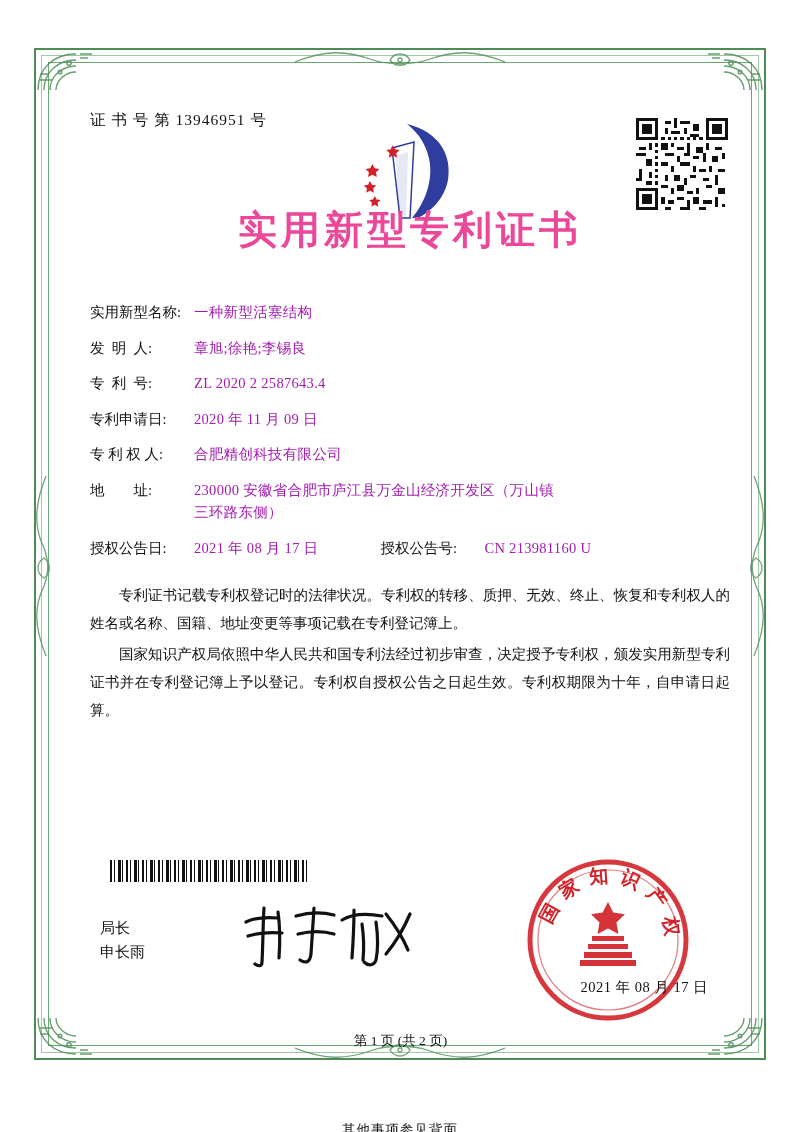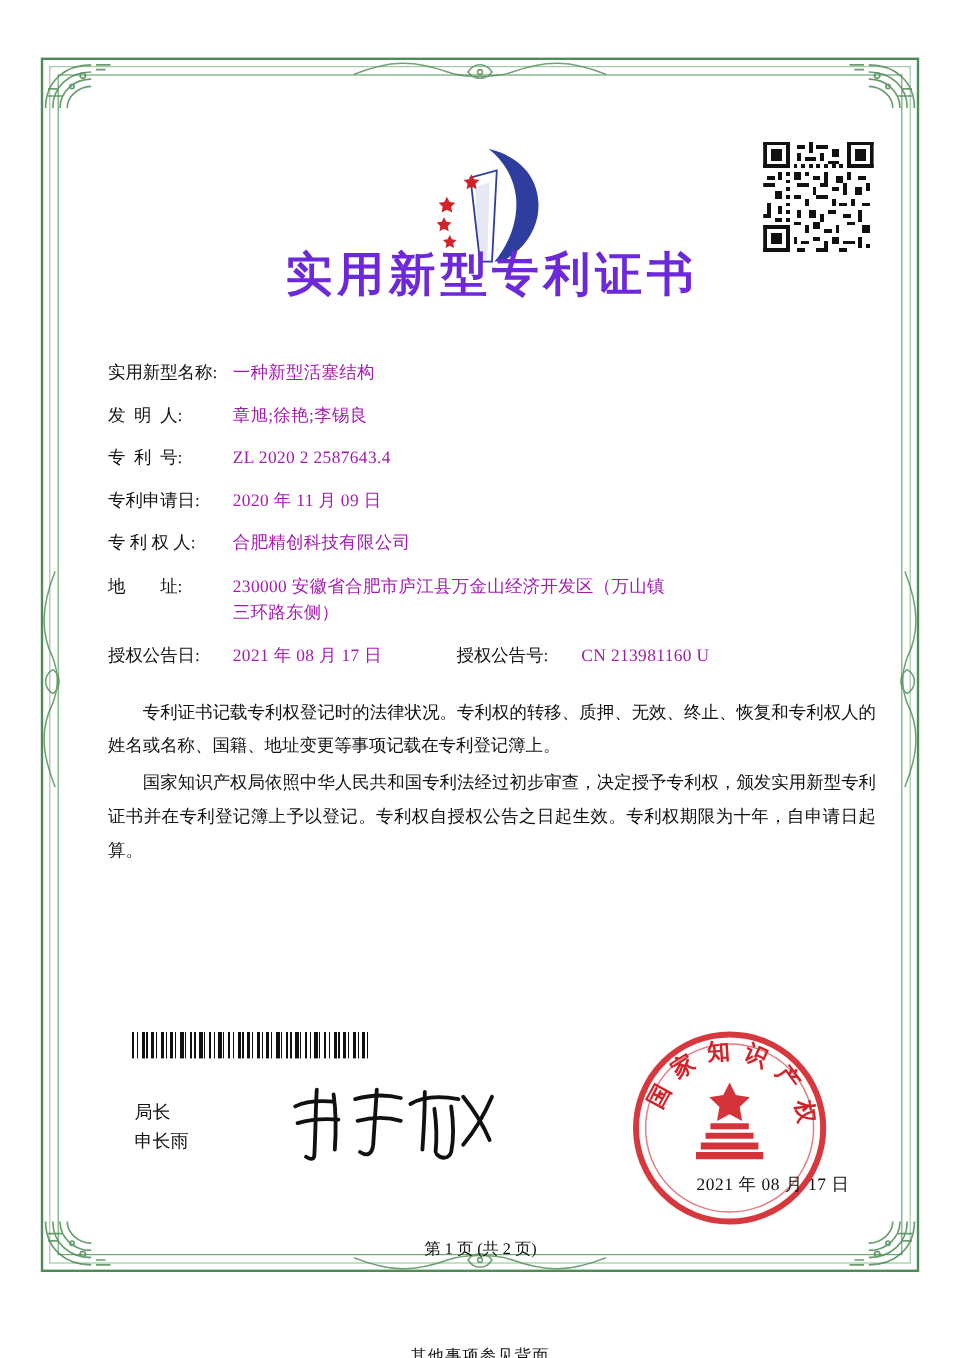--- a/index.html
+++ b/index.html
@@ -104,23 +104,23 @@
     width: 92px;
     height: 92px;
   }
   .qr svg { display: block; }
 
   .title {
     text-align: center;
     font-size: 39px;
     font-weight: bold;
     letter-spacing: 4px;
-    margin-top: 92px;
+    margin-top: 72px;
     font-family: "DejaVu Serif", "Liberation Serif", serif;
-    color: #6d28d9;
+    color: #ec4899;
   }
 
   .fields {
     margin-top: 48px;
     font-size: 14.5px;
     line-height: 1.0;
   }
   .field-row {
     display: flex;
     align-items: flex-start;
@@ -176,21 +176,21 @@
       repeating-linear-gradient(90deg,
         #111 0px, #111 2px, #fff 2px, #fff 4px,
         #111 4px, #111 5px, #fff 5px, #fff 8px,
         #111 8px, #111 11px, #fff 11px, #fff 12px,
         #111 12px, #111 13px, #fff 13px, #fff 16px);
   }
 
   
   .sig-block {
     position: absolute;
-    left: 112px;
+    left: 100px;
     top: 916px;
     font-size: 15px;
     line-height: 1.6;
     color: #111;
   }
   .sig-img {
     position: absolute;
     left: 236px;
     top: 900px;
     width: 190px;
@@ -449,20 +449,21 @@
         <rect x="25" y="25" width="1" height="3"></rect>
           <rect x="27" y="27" width="1" height="1"></rect>
         <rect x="9" y="28" width="2" height="1"></rect>
           <rect x="14" y="28" width="3" height="1"></rect>
         <rect x="20" y="28" width="2" height="1"></rect>
       </g>
     </svg>
   </div>
 
   <div class="content">
+    <div class="cert-no">证 书 号 第 13946951 号</div>
 
     <div class="title">实用新型专利证书</div>
 
     <div class="fields">
       <div class="field-row">
         <div class="field-label">实用新型名称:</div>
         <div class="field-value">一种新型活塞结构</div>
       </div>
       <div class="field-row">
         <div class="field-label">发  明  人:</div>

